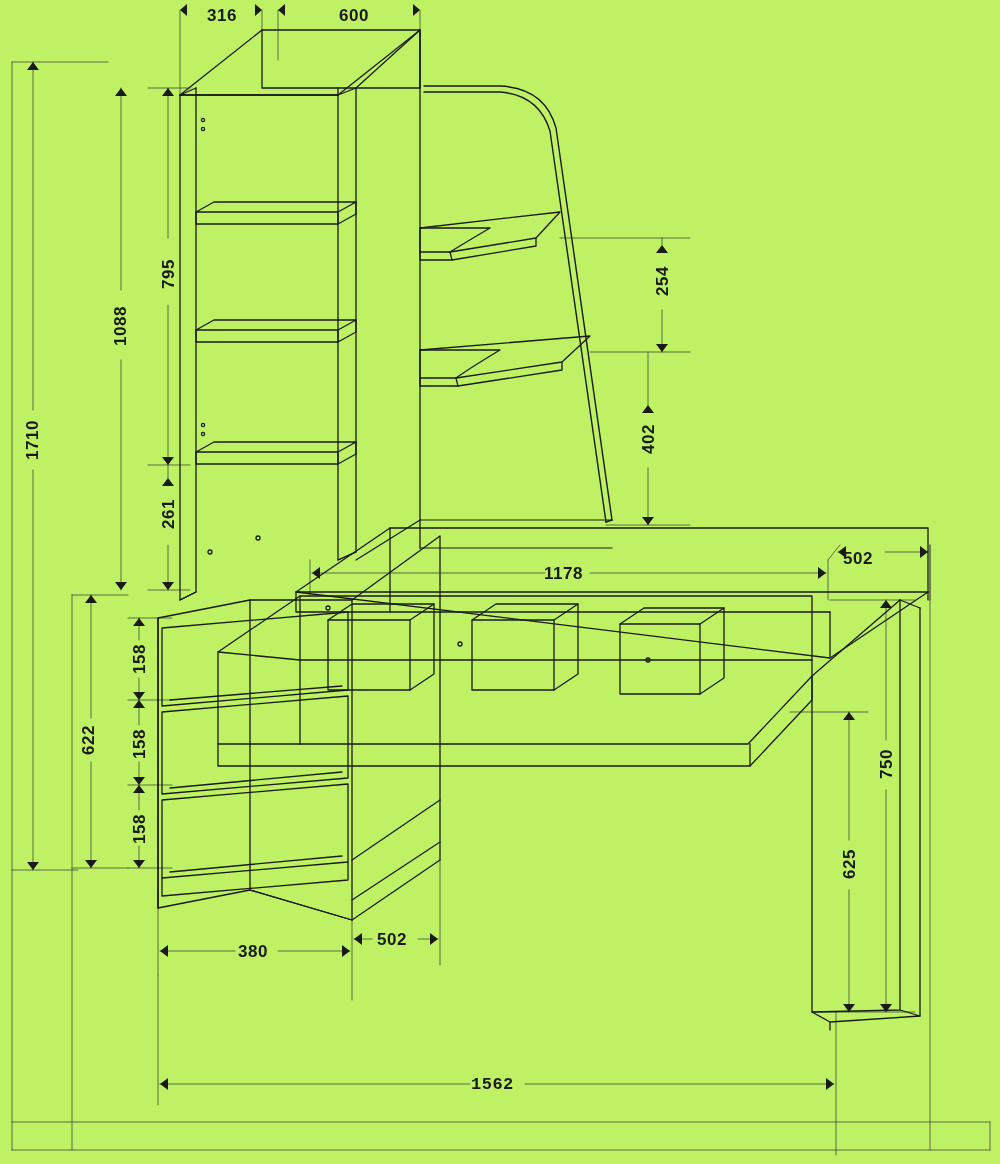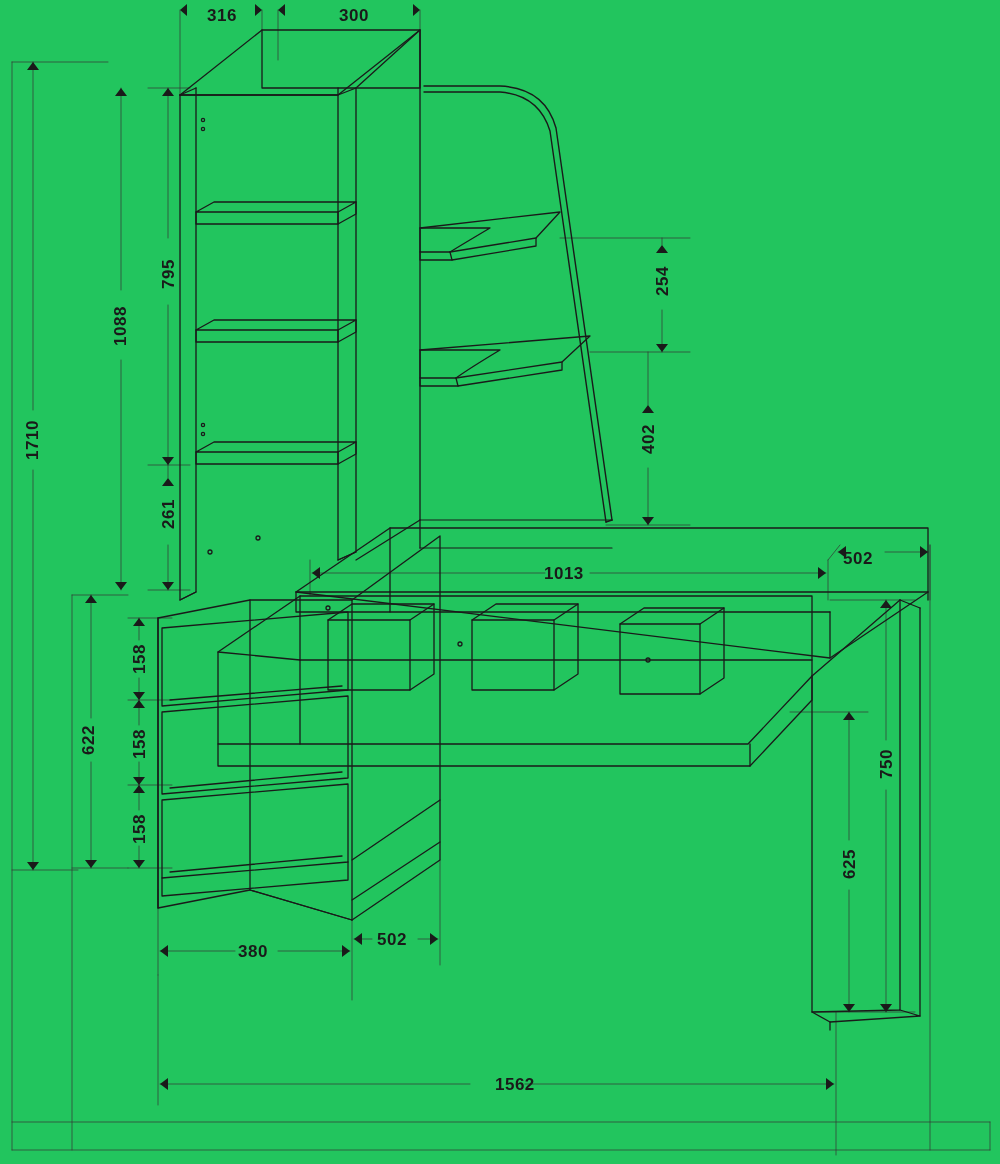--- a/index.html
+++ b/index.html
@@ -7,21 +7,21 @@
     padding: 0;
     background: #ffffff;
   }
   body {
     font-family: "Liberation Sans", sans-serif;
   }
   #stage {
     position: relative;
     width: 1000px;
     height: 1164px;
-    background: #22c55e;
+    background: #bef264;
     overflow: hidden;
   }
   #drawing {
     position: absolute;
     left: 0;
     top: 0;
     width: 1000px;
     height: 1164px;
   }
   .dim-label {
@@ -297,32 +297,32 @@
 
       <g stroke-width="1.2">
         <path d="M420,520 L612,520"></path>
         <path d="M420,548 L612,548"></path>
       </g>
 
     </g>
   </svg>
 
   <div class="dim-label" style="left:207px; top:6px;">316</div>
-  <div class="dim-label" style="left:339px; top:6px;">300</div>
+  <div class="dim-label" style="left:339px; top:6px;">600</div>
   <div class="dim-label vert" style="left:154px; top:264px;">795</div>
   <div class="dim-label vert" style="left:101px; top:316px;">1088</div>
   <div class="dim-label vert" style="left:13px;  top:430px;">1710</div>
   <div class="dim-label vert" style="left:154px; top:504px;">261</div>
   <div class="dim-label vert" style="left:648px; top:271px;">254</div>
   <div class="dim-label vert" style="left:634px; top:429px;">402</div>
-  <div class="dim-label" style="left:544px; top:564px;">1013</div>
+  <div class="dim-label" style="left:544px; top:564px;">1178</div>
   <div class="dim-label" style="left:843px; top:549px;">502</div>
   <div class="dim-label vert" style="left:125px; top:649px;">158</div>
   <div class="dim-label vert" style="left:125px; top:734px;">158</div>
   <div class="dim-label vert" style="left:125px; top:819px;">158</div>
   <div class="dim-label vert" style="left:74px;  top:730px;">622</div>
   <div class="dim-label vert" style="left:872px; top:754px;">750</div>
   <div class="dim-label vert" style="left:835px; top:854px;">625</div>
   <div class="dim-label" style="left:238px; top:942px;">380</div>
   <div class="dim-label" style="left:377px; top:930px;">502</div>
-  <div class="dim-label" style="left:495px; top:1075px;">1562</div>
+  <div class="dim-label" style="left:471px; top:1075px;font-family:Liberation Mono, monospace;">1562</div>
 
 </div>
 
 </body></html>

